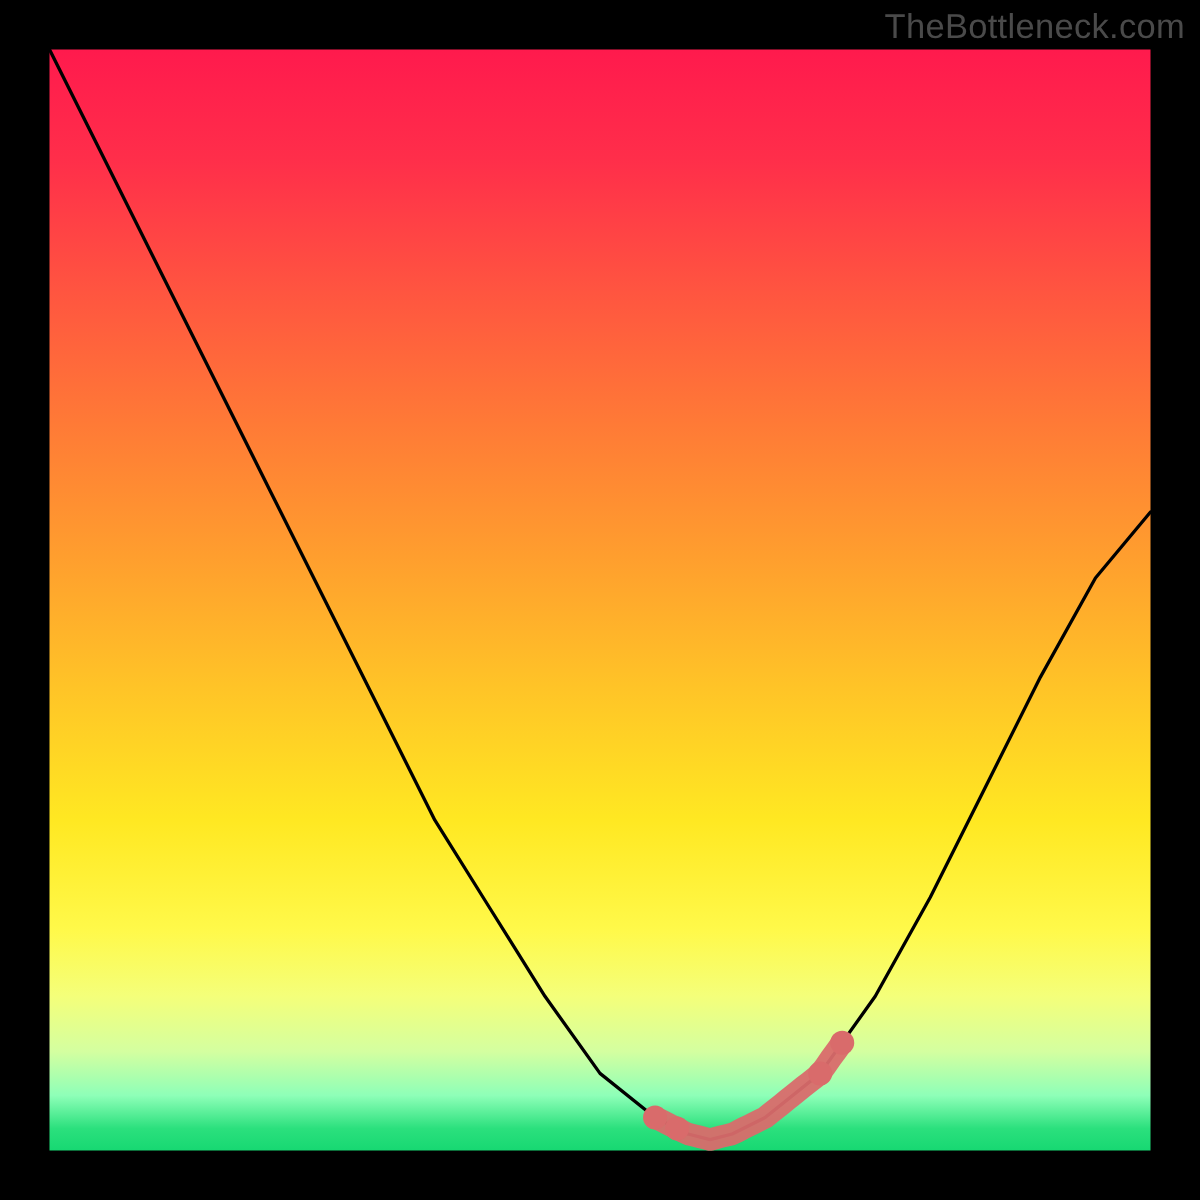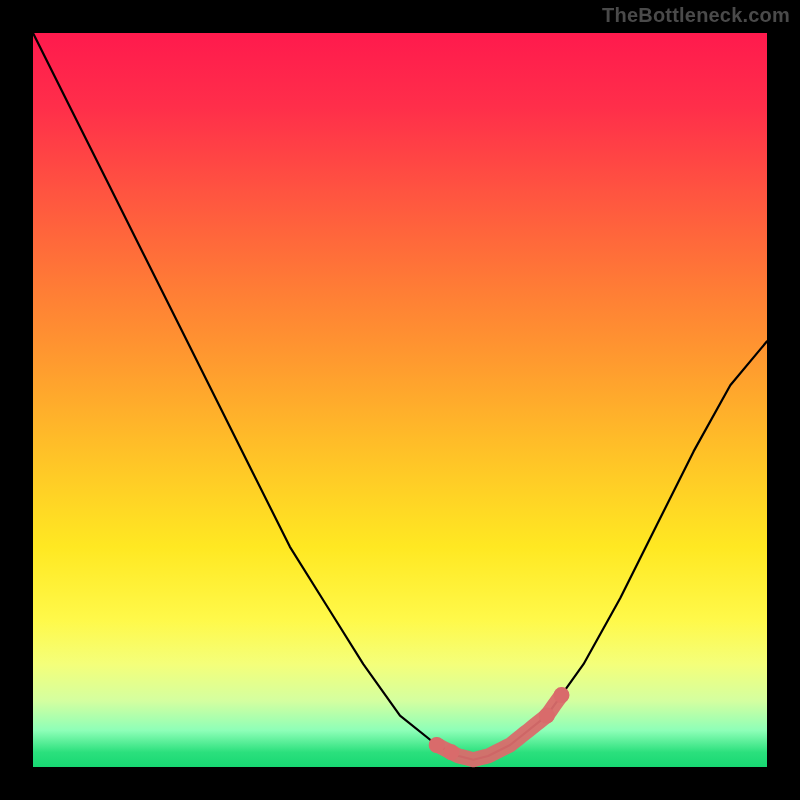--- a/index.html
+++ b/index.html
@@ -47,22 +47,22 @@
     top: 0;
     width: 734px;
     height: 734px;
     overflow: visible;
   }
   .watermark {
     position: absolute;
     top: 4px;
     right: 10px;
     color: #4a4a4a;
-    font-size: 20px;
-    font-weight: 700;
+    font-size: 23px;
+    font-weight: 400;
     letter-spacing: 0.2px;
     user-select: none;
   }
 </style>
 </head>
 <body>
 
 <div class="frame">
 
   <div class="watermark">TheBottleneck.com</div>

